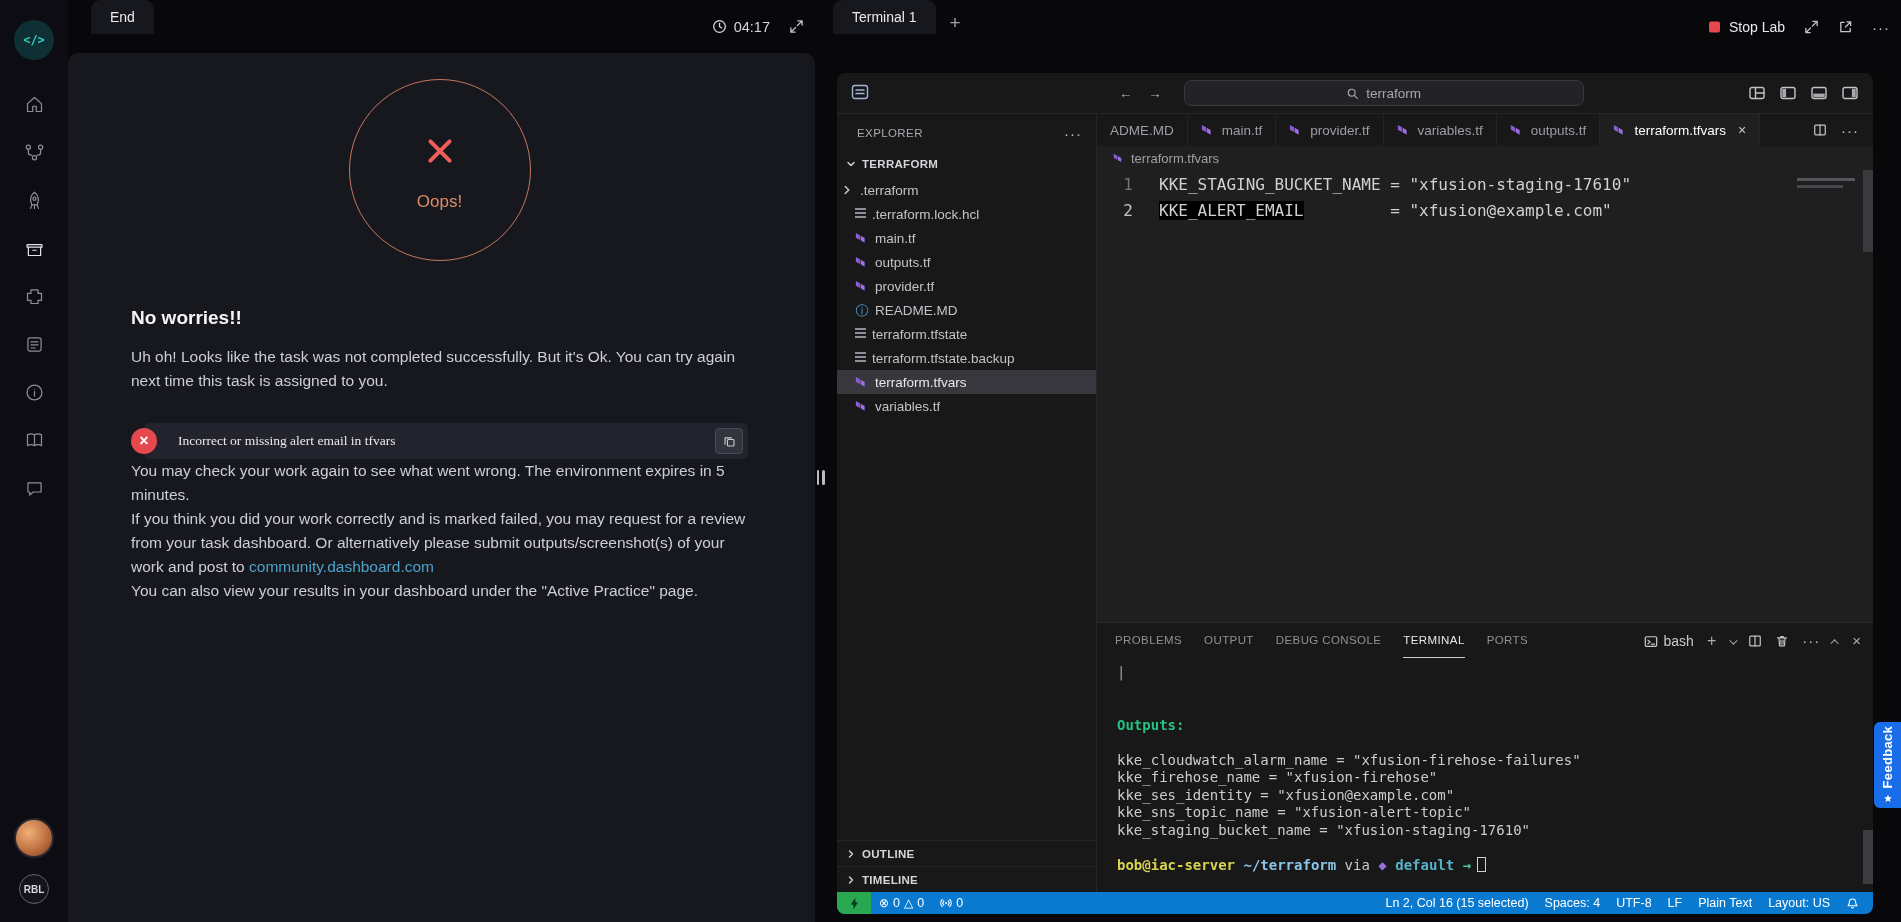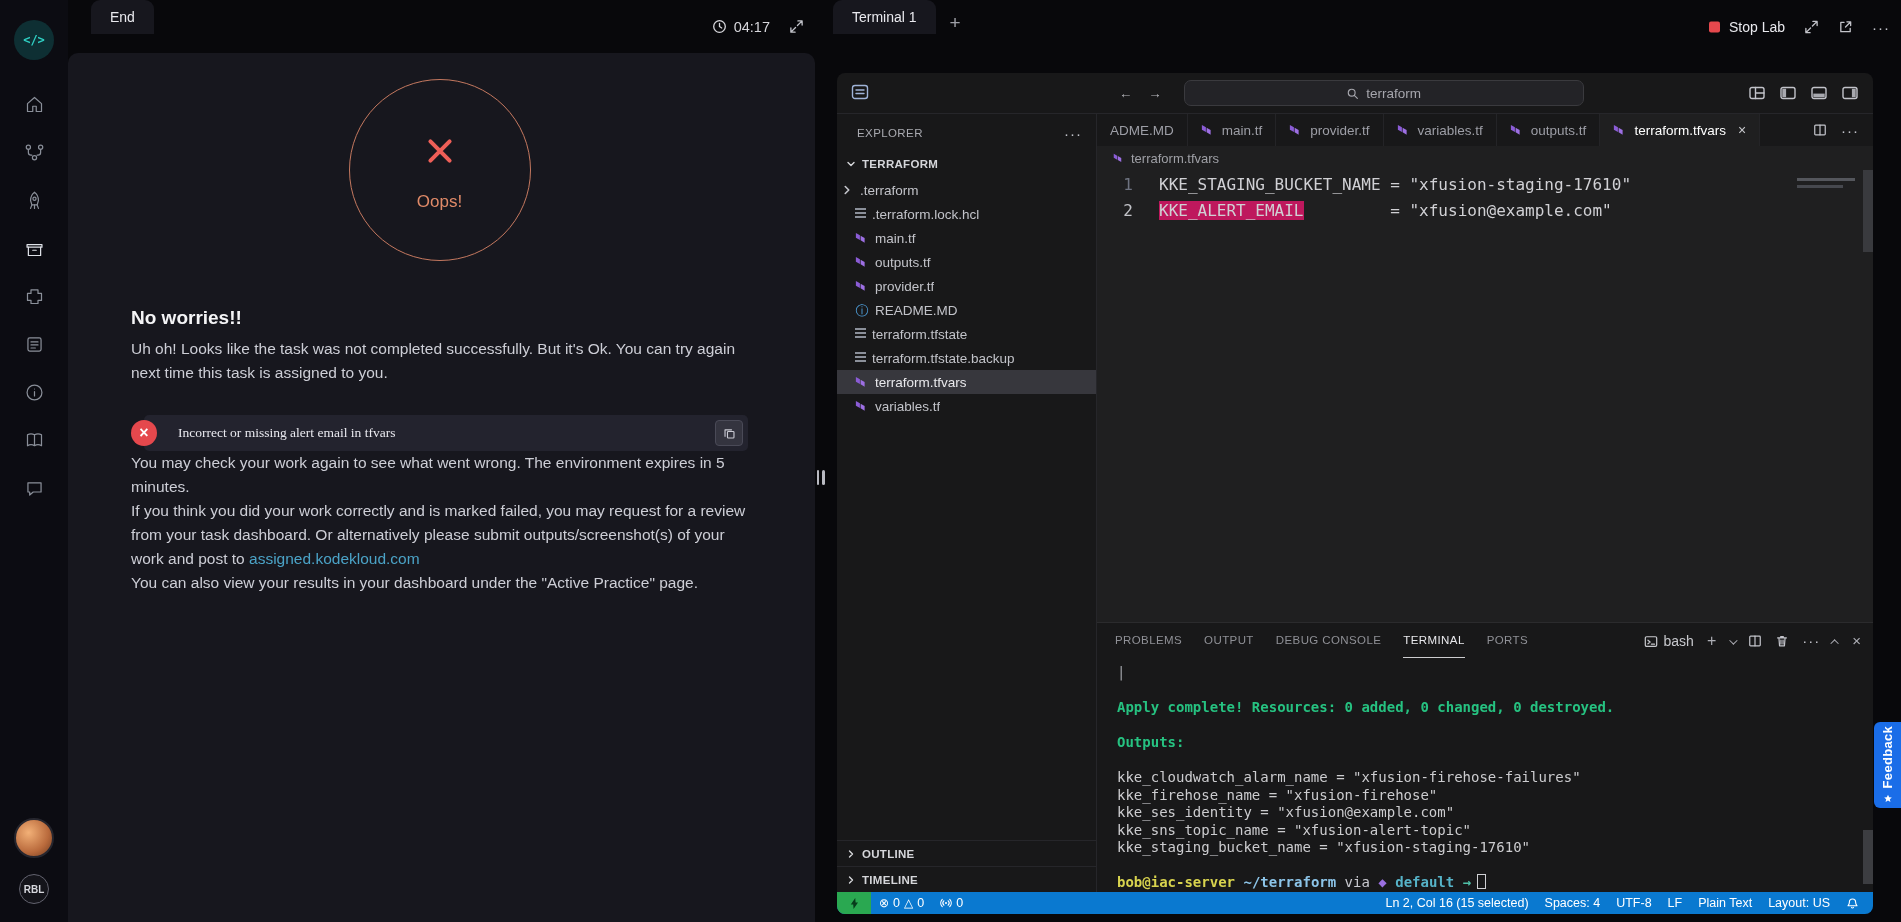--- a/index.html
+++ b/index.html
@@ -28,21 +28,21 @@
 
   
   .left-panel{width:747px;flex:none;display:flex;flex-direction:column}
   .end-tab{margin-left:23px}
   .timer{display:flex;align-items:center;gap:7px;font-size:14.5px;color:#d6d6db}
   .timer svg{width:15px;height:15px}
   .panel-body{flex:1;background:#17171e;border-radius:10px 10px 0 0;padding:26px 67px 0 63px;color:#cdced6}
   .oops-circle{width:182px;height:182px;margin:0 auto;border-radius:50%;border:1.5px solid #c4785f;display:flex;flex-direction:column;align-items:center;justify-content:center;gap:18px}
   .oops-circle svg{width:46px;height:46px}
   .oops-text{color:#e08a68;font-size:17px}
-  .res-heading{margin:46px 0 8px;font-size:19px;font-weight:700;color:#f4f4f6}
+  .res-heading{margin:46px 0 16px;font-size:19px;font-weight:700;color:#f4f4f6}
   .panel-body p{font-size:15.5px;line-height:24px;margin:0}
   .p1{margin-top:22px}
   .p2{margin-top:30px}
   .p3{margin-top:24px}
   .p4{margin-top:47px}
   a.comm-link{color:#4ba3c7;text-decoration:none;cursor:pointer}
   .error-row{margin-top:30px;display:flex;align-items:center}
   .err-x{width:26px;height:26px;border-radius:50%;background:#e5484d;color:#fff;font-size:16px;font-weight:bold;display:flex;align-items:center;justify-content:center;z-index:2;flex:none}
   .error-box{flex:1;margin-left:-13px;background:#23232e;border-radius:5px;height:36px;display:flex;align-items:center;padding-left:34px}
   .error-box code{font-family:Liberation Serif, serif;font-size:13.5px;color:#e9e9ef}
@@ -107,21 +107,21 @@
   .tab-actions{margin-left:auto;display:flex;align-items:center;gap:14px;padding:0 14px;color:#a7a8ae}
   .tab-actions svg{width:14px;height:14px}
   .breadcrumb{height:24px;flex:none;display:flex;align-items:center;gap:6px;padding-left:16px;font-size:13px;color:#9fa0a6}
   .breadcrumb .ic-tf{display:block;width:12px;height:12px}
 
   .code-area{flex:1;position:relative;font-family:"DejaVu Sans Mono",monospace;font-size:16px;line-height:26px;color:#d0d0d4;padding-top:2px;overflow:hidden}
   .code-line{display:flex}
   .ln{width:62px;text-align:right;padding-right:26px;color:#6e7380;flex:none}
   .code-line.cur .ln{color:#c2c3c8}
   .code-area pre{margin:0;font:inherit;white-space:pre}
-  .sel{background:#be185d}
+  .sel{background:#000000}
   .minimap{position:absolute;top:4px;right:14px;width:70px;height:40px}
   .minimap::before{content:"";position:absolute;top:4px;right:4px;width:58px;height:3px;background:#54565c}
   .minimap::after{content:"";position:absolute;top:11px;right:16px;width:46px;height:3px;background:#46484e}
   .ed-scrollbar{position:absolute;top:0;right:0;width:10px;height:100%}
   .ed-scrollbar .thumb{width:10px;height:82px;background:#393a3e}
 
   .vs-panel{height:270px;flex:none;border-top:1px solid #2b2b2d;background:#181819;display:flex;flex-direction:column;min-height:0}
   .panel-header{height:35px;flex:none;display:flex;align-items:center;padding:0 12px 0 18px}
   .p-tab{color:#8f9096;font-size:11.5px;letter-spacing:.4px;margin-right:22px;height:100%;border-bottom:1px solid transparent}
   .p-tab.active{color:#e8e8ec;border-color:#cccccf}
@@ -260,21 +260,21 @@
         <code>Incorrect or missing alert email in tfvars</code>
         <button class="copy-btn">
             <svg viewBox="0 0 16 16">
               <rect x="5.5" y="5.5" width="8" height="8" rx="1"></rect>
               <path d="M10.5 3.5h-8v8"></path>
             </svg>
           </button>
       </div>
     </div>
     <p class="p2">You may check your work again to see what went wrong. The environment expires in 5 minutes.</p>
-    <p class="p3"><span>If you think you did your work correctly and is marked failed, you may request for a review from your task dashboard. Or alternatively please submit outputs/screenshot(s) of your work and post to </span><a class="comm-link">assigned.kodekloud.com</a></p>
+    <p class="p3"><span>If you think you did your work correctly and is marked failed, you may request for a review from your task dashboard. Or alternatively please submit outputs/screenshot(s) of your work and post to </span><a class="comm-link">community.dashboard.com</a></p>
     <p class="p4">You can also view your results in your dashboard under the "Active Practice" page.</p>
   </div>
 </section>
 
 <div class="divider">
   <span class="grip">
       <i></i>
       <i></i>
     </span>
 </div>
@@ -589,21 +589,20 @@
               <button class="dots">···</button>
               <button><span class="cv up"></span></button>
               <button class="x-small">×</button>
             </div>
           </div>
           <div class="terminal">
             <div>
 
             <div class="t-line t-dim"><span>|</span></div>
                 <div class="t-line"><span> </span></div>
-                <div class="t-line t-green"><span>Apply complete! Resources: 0 added, 0 changed, 0 destroyed.</span></div>
                 <div class="t-line"><span> </span></div>
                 <div class="t-line t-green"><span>Outputs:</span></div>
                 <div class="t-line"><span> </span></div>
                 <div class="t-line"><span>kke_cloudwatch_alarm_name = "xfusion-firehose-failures"</span></div>
                 <div class="t-line"><span>kke_firehose_name = "xfusion-firehose"</span></div>
                 <div class="t-line"><span>kke_ses_identity = "xfusion@example.com"</span></div>
                 <div class="t-line"><span>kke_sns_topic_name = "xfusion-alert-topic"</span></div>
                 <div class="t-line"><span>kke_staging_bucket_name = "xfusion-staging-17610"</span></div>
                 <div class="t-line"><span> </span></div>
               </div>

